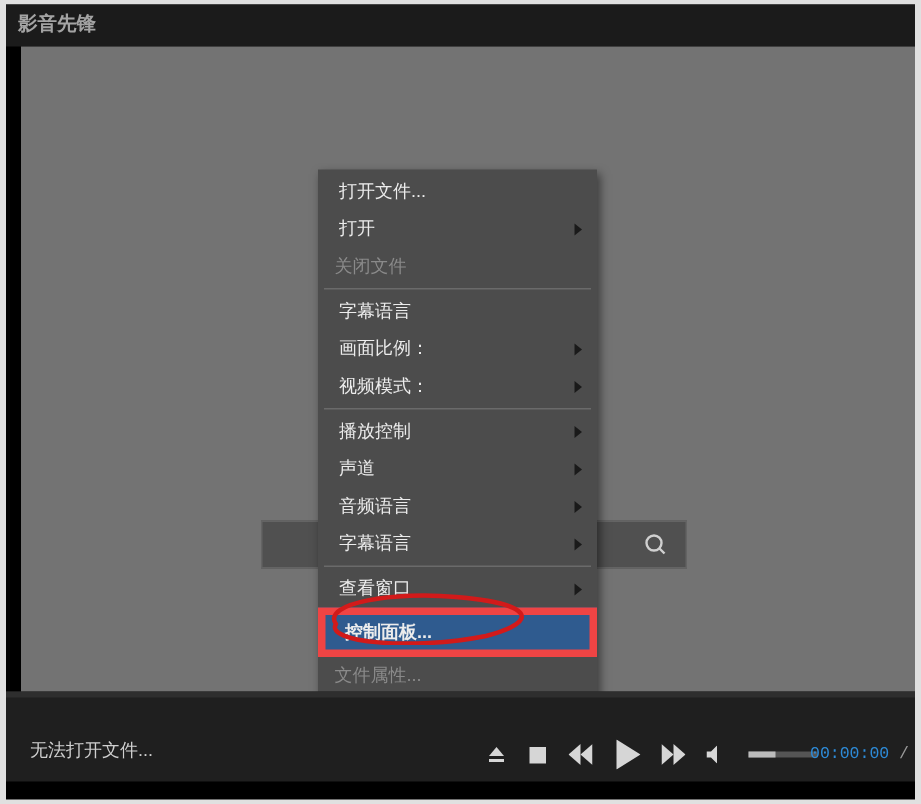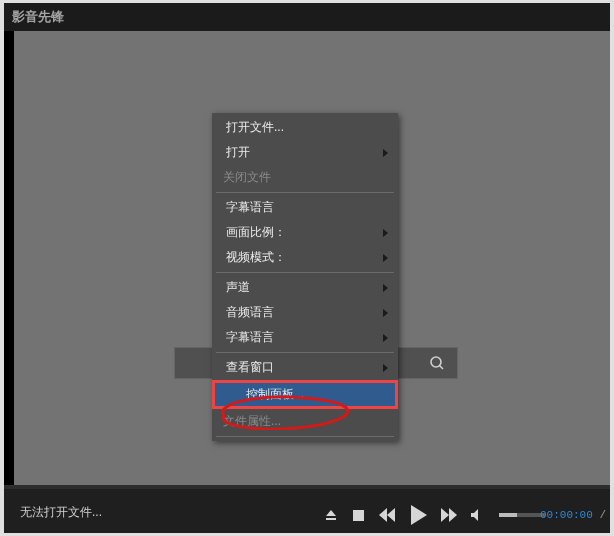--- a/index.html
+++ b/index.html
@@ -7,25 +7,25 @@
   .title-bar{height:24px;background:#1b1b1b;padding:4px 8px 0 8px;}
   .title-text{color:#a3a3a3;font-size:13px;font-weight:bold;}
   .video-area{position:absolute;left:10px;top:28px;right:0;bottom:48px;background:#737373;}
   .bg-text{position:absolute;left:300px;top:184px;font-size:70px;color:#eaeaea;font-weight:900;letter-spacing:-2px;}
   .search-wrap{position:absolute;left:160px;top:316px;width:282px;height:30px;border:1px solid #646464;background:rgba(0,0,0,.3);}
   .search-input{position:absolute;left:0;top:0;width:242px;height:30px;background:transparent;border:none;}
   .search-btn{position:absolute;right:0;top:0;width:40px;height:30px;display:flex;align-items:center;justify-content:center;}
   .ctx-menu{position:absolute;left:198px;top:82px;width:186px;background:#4c4c4c;box-shadow:2px 2px 6px rgba(0,0,0,.5);padding:2px 0;}
   .mi{height:25px;line-height:25px;padding:0 14px;color:#ececec;font-size:12px;position:relative;cursor:default;}
   .mi.disabled{color:#8a8a8a;padding-left:11px;}
-  .mi.hover{background:#2f5b8f;border:3px solid #ef4444;height:23px;line-height:23px;padding:0 31px;}
+  .mi.hover{background:#2f5b8f;border:5px solid #ef4444;height:23px;line-height:23px;padding:0 13px;font-weight:bold;}
   .mi .arrow{position:absolute;right:10px;top:50%;transform:translateY(-50%);width:0;height:0;border-top:4px solid transparent;border-bottom:4px solid transparent;border-left:5px solid #1a1a1a;}
   .sep{height:1px;background:#6a6a6a;margin:2px 4px;}
   .annot{position:absolute;left:190px;top:363px;width:160px;height:36px;pointer-events:none;}
-  .bottom-bar{position:absolute;left:0;right:0;bottom:0;height:48px;background:#1f1f1f;}
+  .bottom-bar{position:absolute;left:0;right:0;bottom:12px;height:60px;background:#1f1f1f;}
   .progress{position:absolute;left:0;right:0;top:0;height:4px;background:#2e2e2e;}
   .status-text{position:absolute;left:16px;bottom:12px;color:#cfcfcf;font-size:12px;}
   .controls{position:absolute;left:320px;bottom:8px;display:flex;align-items:center;gap:14px;}
   .ctrl{display:flex;align-items:center;justify-content:center;color:#d6d6d6;cursor:pointer;}
   .vol-bar{width:46px;height:4px;background:#555;position:relative;}
   .vol-bar .fill{position:absolute;left:0;top:0;height:4px;width:18px;background:#bbb;}
   .time-text{position:absolute;right:4px;bottom:12px;color:#2d8bd8;font-size:11px;font-family:Liberation Mono, monospace;}
   .time-text .slash{color:#9a9a9a;}
   svg{display:block;}
 </style>
@@ -55,20 +55,21 @@
 
     <div class="ctx-menu" id="ctx">
         <div class="mi"><span>打开文件...</span></div>
         <div class="mi"><span>打开</span><span class="arrow"></span></div>
         <div class="mi disabled"><span>关闭文件</span></div>
         <div class="sep"></div>
         <div class="mi"><span>字幕语言</span></div>
         <div class="mi"><span>画面比例：</span><span class="arrow"></span></div>
         <div class="mi"><span>视频模式：</span><span class="arrow"></span></div>
         <div class="sep"></div>
+        <div class="mi"><span>播放控制</span><span class="arrow"></span></div>
         <div class="mi"><span>声道</span><span class="arrow"></span></div>
         <div class="mi"><span>音频语言</span><span class="arrow"></span></div>
         <div class="mi"><span>字幕语言</span><span class="arrow"></span></div>
         <div class="sep"></div>
         <div class="mi"><span>查看窗口</span><span class="arrow"></span></div>
         <div class="mi hover"><span>控制面板...</span></div>
         <div class="mi disabled"><span>文件属性...</span></div>
         <div class="sep"></div>
       </div>
 

